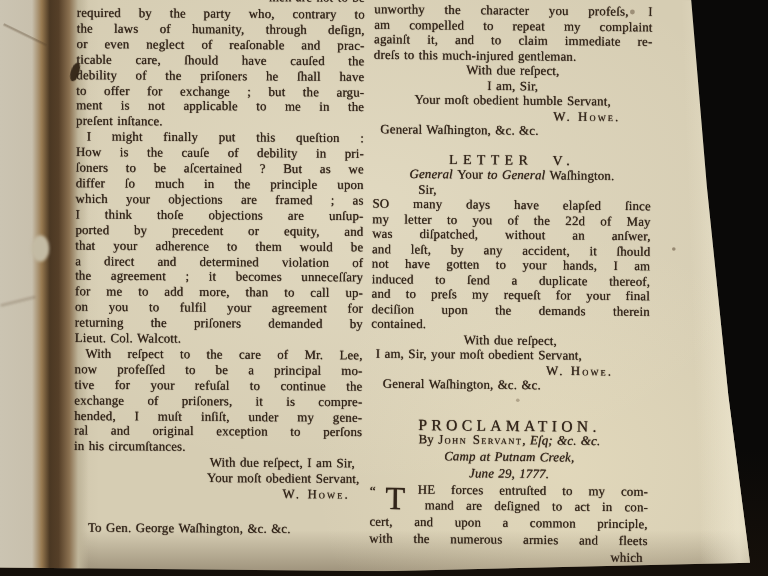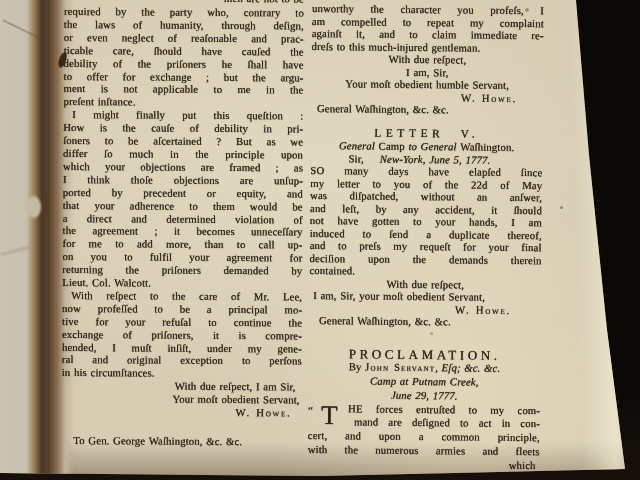--- a/index.html
+++ b/index.html
@@ -119,24 +119,23 @@
           <div class="tl">againſt it, and to claim immediate re-</div>
           <div class="tl short">dreſs to this much-injured gentleman.</div>
           <div class="tl c">With due reſpect,</div>
           <div class="tl c">I am, Sir,</div>
           <div class="tl c">Your moſt obedient humble Servant,</div>
           <div class="tl r pr26 sc">W. Howe.</div>
           <div class="tl short pl6">General Waſhington, &amp;c. &amp;c.</div>
         </div>
 
       <div class="tl c g12 lv-head">LETTER V.</div>
-      <div class="tl c i subhead"><span>General </span><span class="n">Camp</span><span> to </span><span>General </span><span class="n">Waſhington.</span></div>
+      <div class="tl c i subhead"><span>General </span><span class="n">Your</span><span> to </span><span>General </span><span class="n">Waſhington.</span></div>
       <div class="tl short sal-line">
           <span>Sir,</span>
-          <span class="i">New-York, June 5, 1777.</span>
         </div>
       <div>
           <div class="tl">SO many days have elapſed ſince</div>
           <div class="tl">my letter to you of the 22d of May</div>
           <div class="tl">was diſpatched, without an anſwer,</div>
           <div class="tl">and leſt, by any accident, it ſhould</div>
           <div class="tl">not have gotten to your hands, I am</div>
           <div class="tl">induced to ſend a duplicate thereof,</div>
           <div class="tl">and to preſs my requeſt for your final</div>
           <div class="tl">deciſion upon the demands therein</div>

